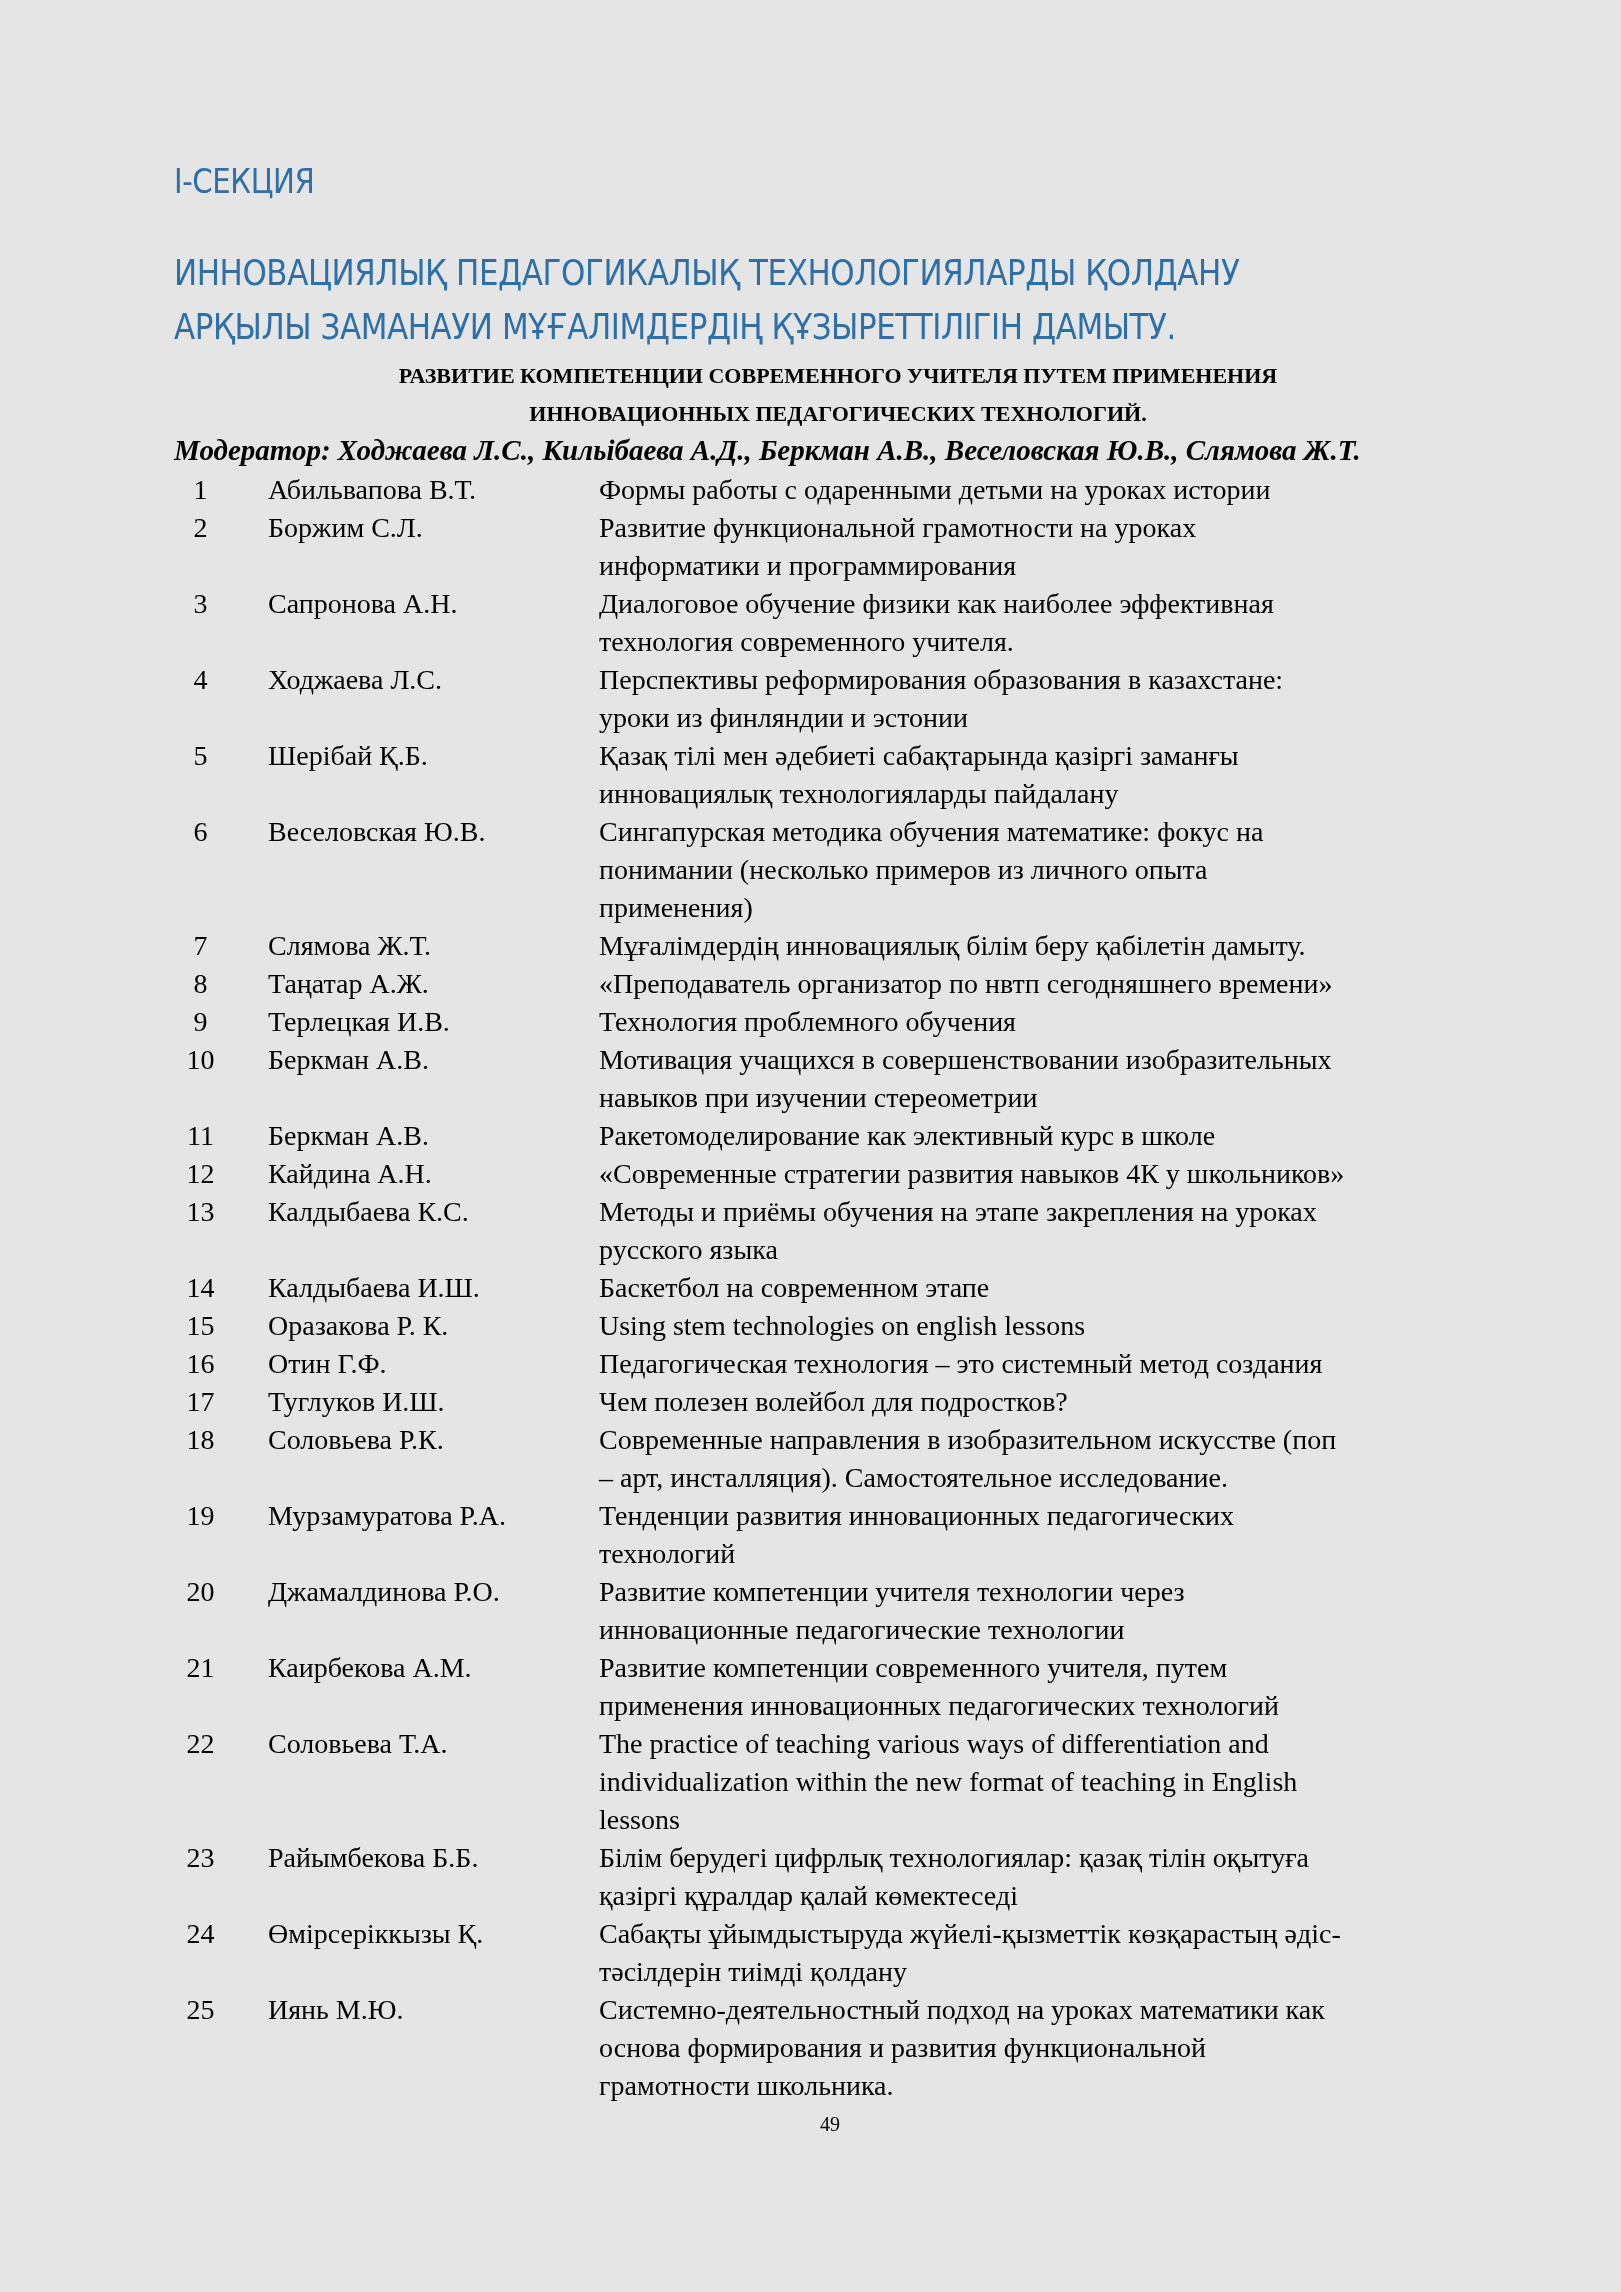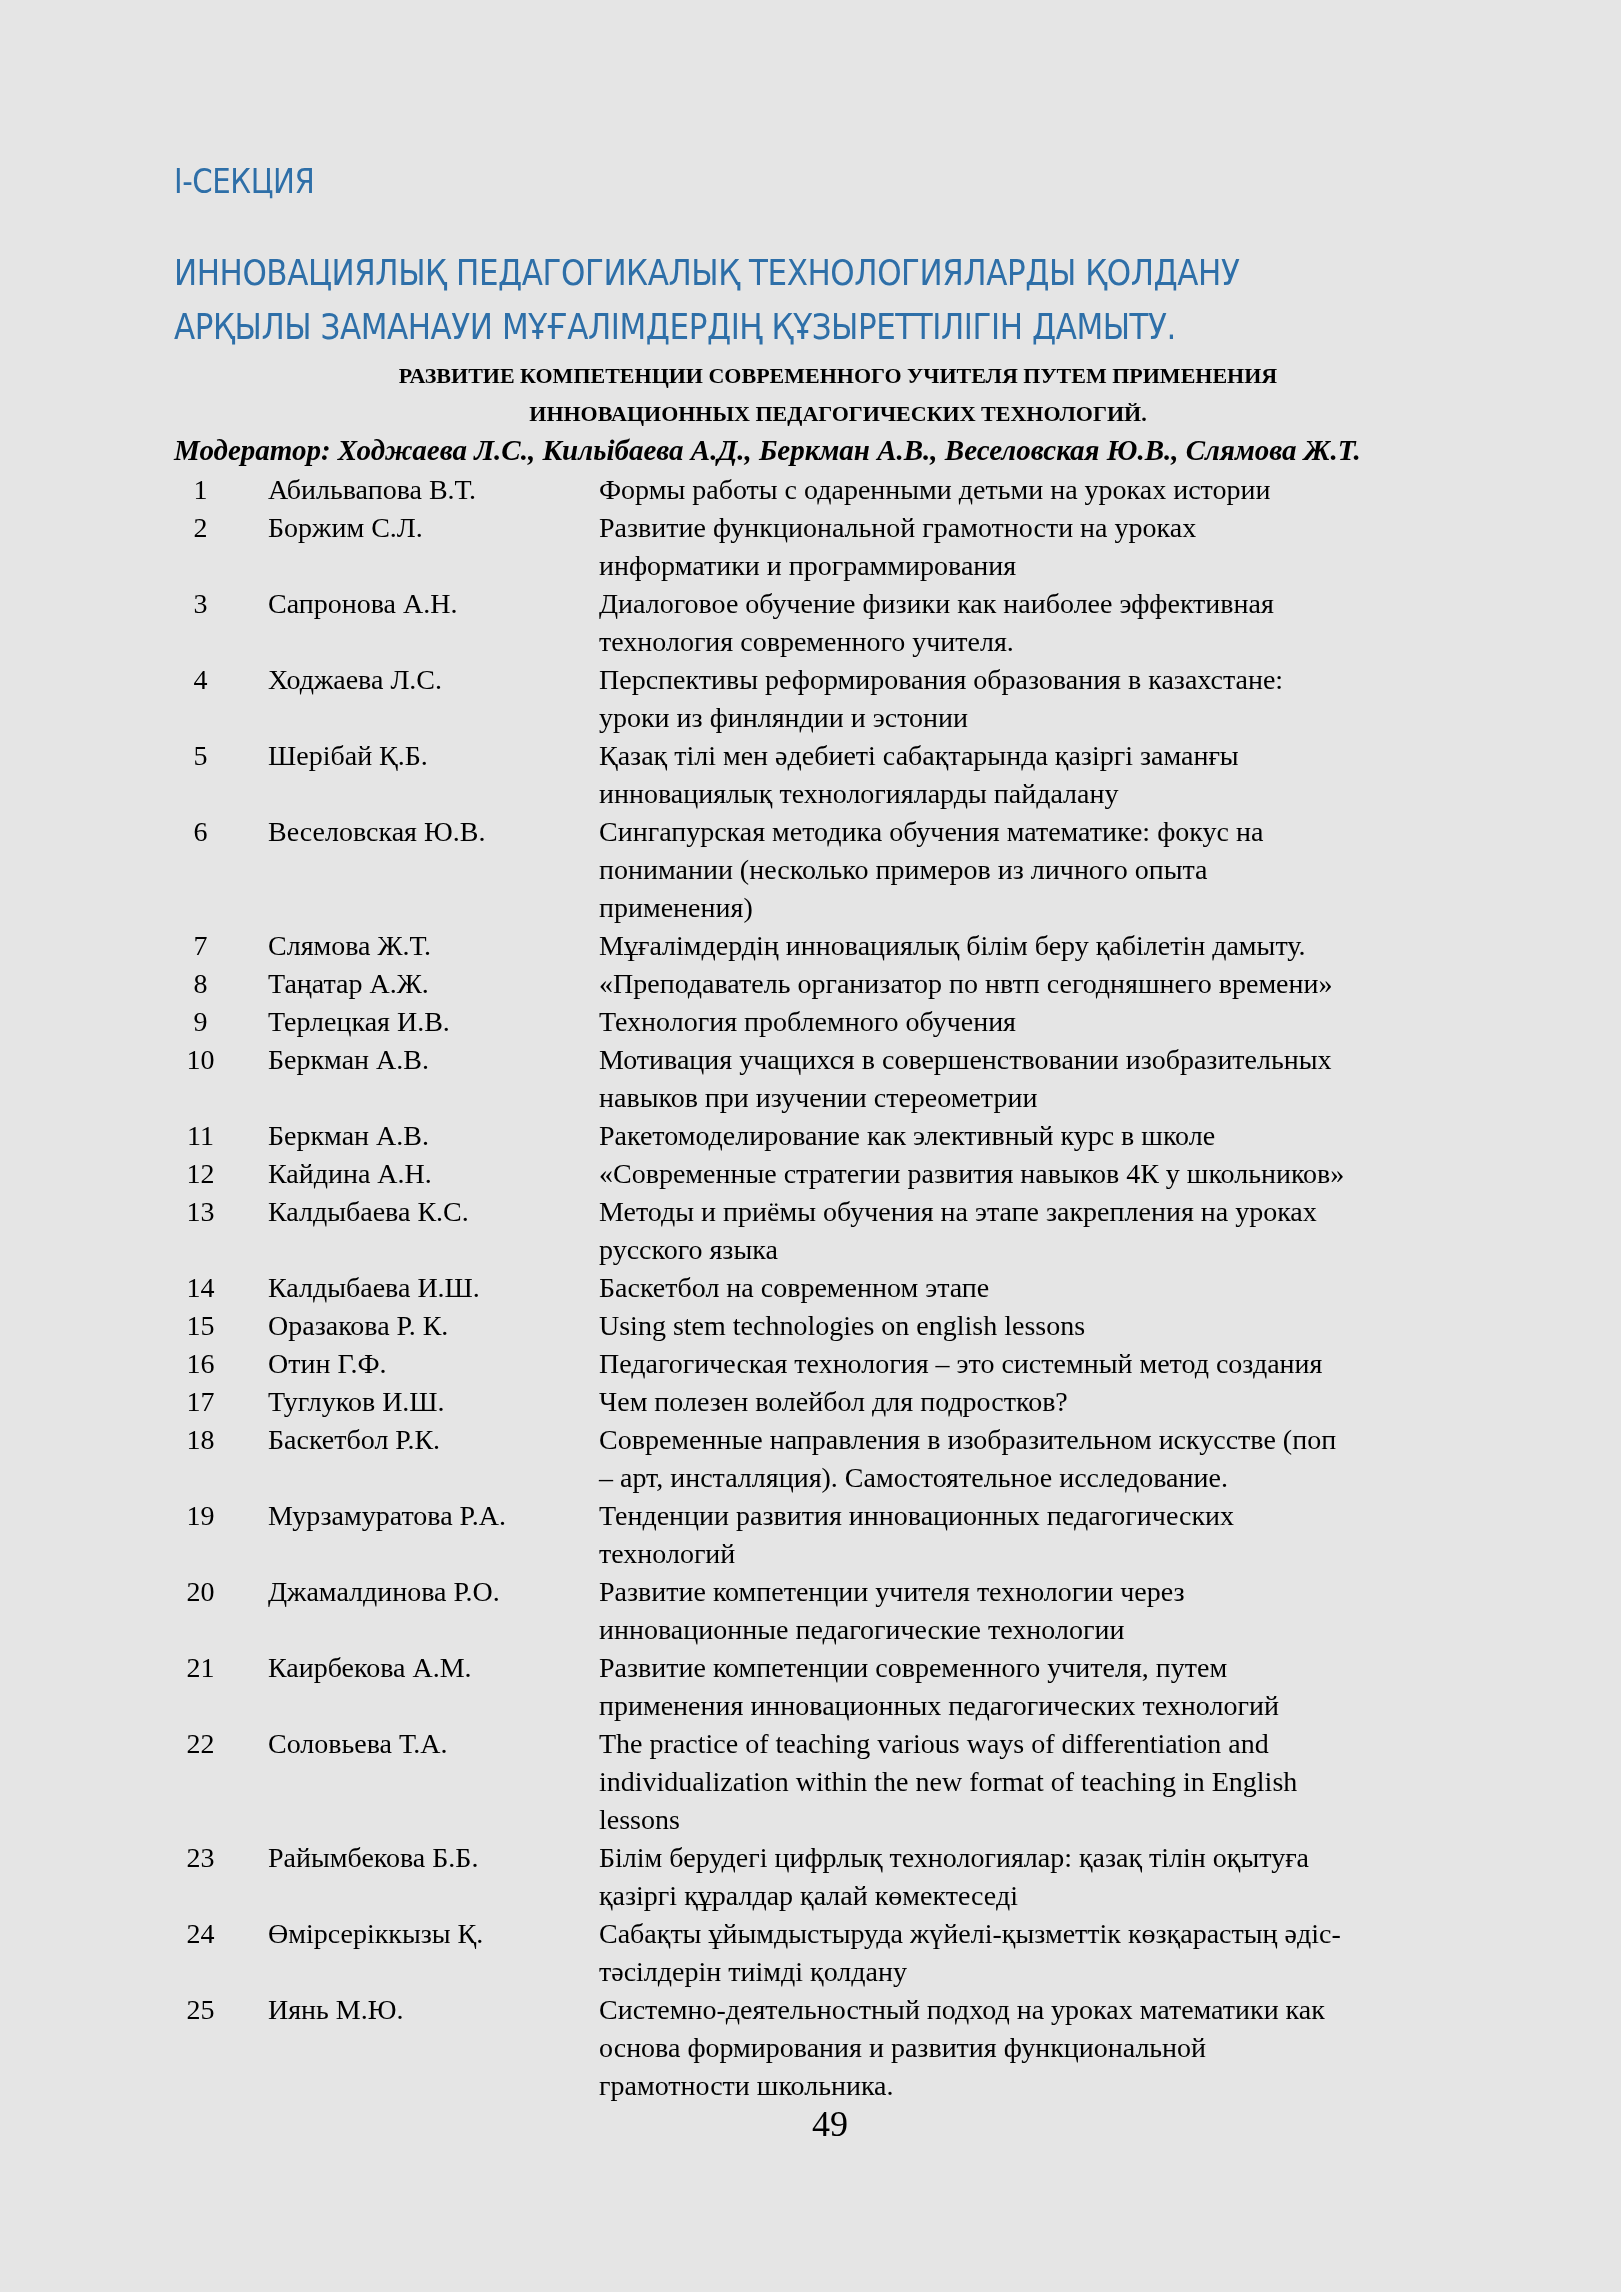--- a/index.html
+++ b/index.html
@@ -16,21 +16,21 @@
   #ru2 { top: 395px; text-align: center; }
 
   #moder { position: absolute; left: 174px; top: 432px; width: 1333px; font-family: "Liberation Serif", serif; font-weight: bold; font-style: italic; font-size: 29px; line-height: 37px; white-space: nowrap; }
 
   .list { position: absolute; left: 0; top: 471px; width: 1621px; font-family: "Liberation Serif", serif; font-size: 28px; line-height: 38px; }
   .row { position: relative; display: block; width: 1621px; }
   .num { position: absolute; left: 186px; width: 29px; text-align: center; }
   .name { position: absolute; left: 268px; white-space: nowrap; }
   .topic { margin-left: 599px; width: 882px; white-space: pre-line; }
 
-  #pagenum { position: absolute; left: 784px; width: 92px; text-align: center; top: 2106px; font-family: "Liberation Serif", serif; font-size: 36px; line-height: 37px; }
+  #pagenum { position: absolute; left: 784px; width: 92px; text-align: center; top: 2106px; font-family: "Liberation Serif", serif; font-size: 20px; line-height: 37px; }
 </style>
 </head>
 <body>
 
 <div class="page">
   <div id="sec" class="blue">I-СЕКЦИЯ</div>
   <div id="kz1" class="blue">ИННОВАЦИЯЛЫҚ ПЕДАГОГИКАЛЫҚ ТЕХНОЛОГИЯЛАРДЫ ҚОЛДАНУ</div>
   <div id="kz2" class="blue">АРҚЫЛЫ ЗАМАНАУИ МҰҒАЛІМДЕРДІҢ ҚҰЗЫРЕТТІЛІГІН ДАМЫТУ.</div>
   <div id="ru1" class="ru-title">РАЗВИТИЕ КОМПЕТЕНЦИИ СОВРЕМЕННОГО УЧИТЕЛЯ ПУТЕМ ПРИМЕНЕНИЯ</div>
   <div id="ru2" class="ru-title">ИННОВАЦИОННЫХ ПЕДАГОГИЧЕСКИХ ТЕХНОЛОГИЙ.</div>
@@ -125,21 +125,21 @@
         <span class="name">Отин Г.Ф.</span>
         <div class="topic">Педагогическая технология – это системный метод создания</div>
       </div>
       <div class="row">
         <span class="num">17</span>
         <span class="name">Туглуков И.Ш.</span>
         <div class="topic">Чем полезен волейбол для подростков?</div>
       </div>
       <div class="row">
         <span class="num">18</span>
-        <span class="name">Баскетбол Р.К.</span>
+        <span class="name">Соловьева Р.К.</span>
         <div class="topic">Современные направления в изобразительном искусстве (поп
 – арт, инсталляция). Самостоятельное исследование.</div>
       </div>
       <div class="row">
         <span class="num">19</span>
         <span class="name">Мурзамуратова Р.А.</span>
         <div class="topic">Тенденции развития инновационных педагогических
 технологий</div>
       </div>
       <div class="row">

